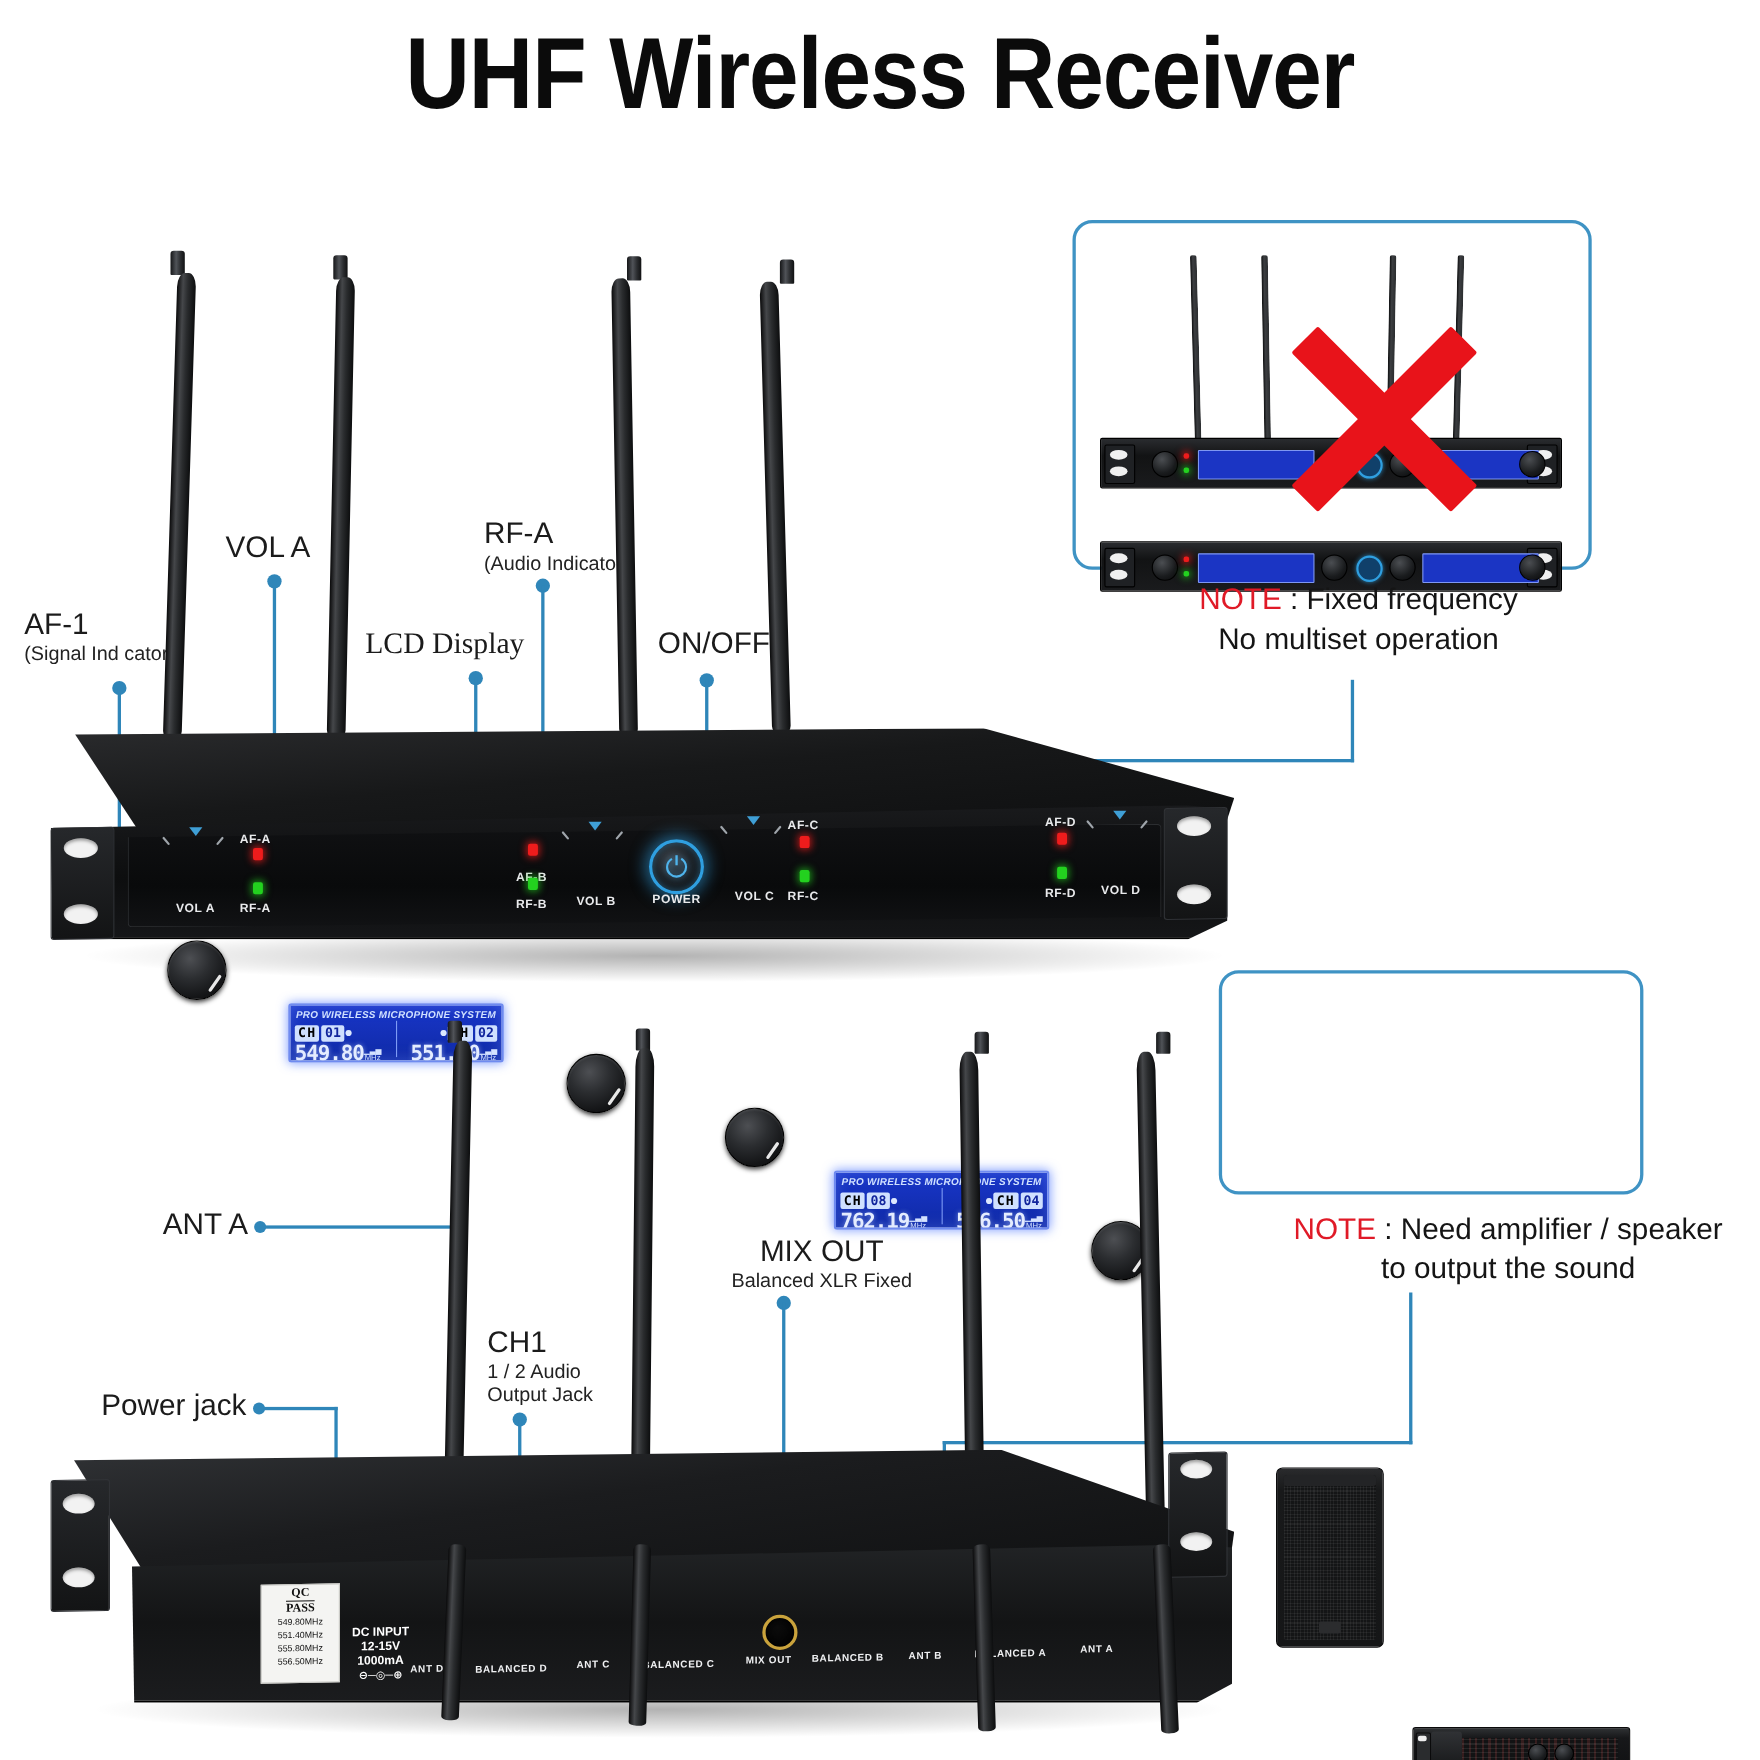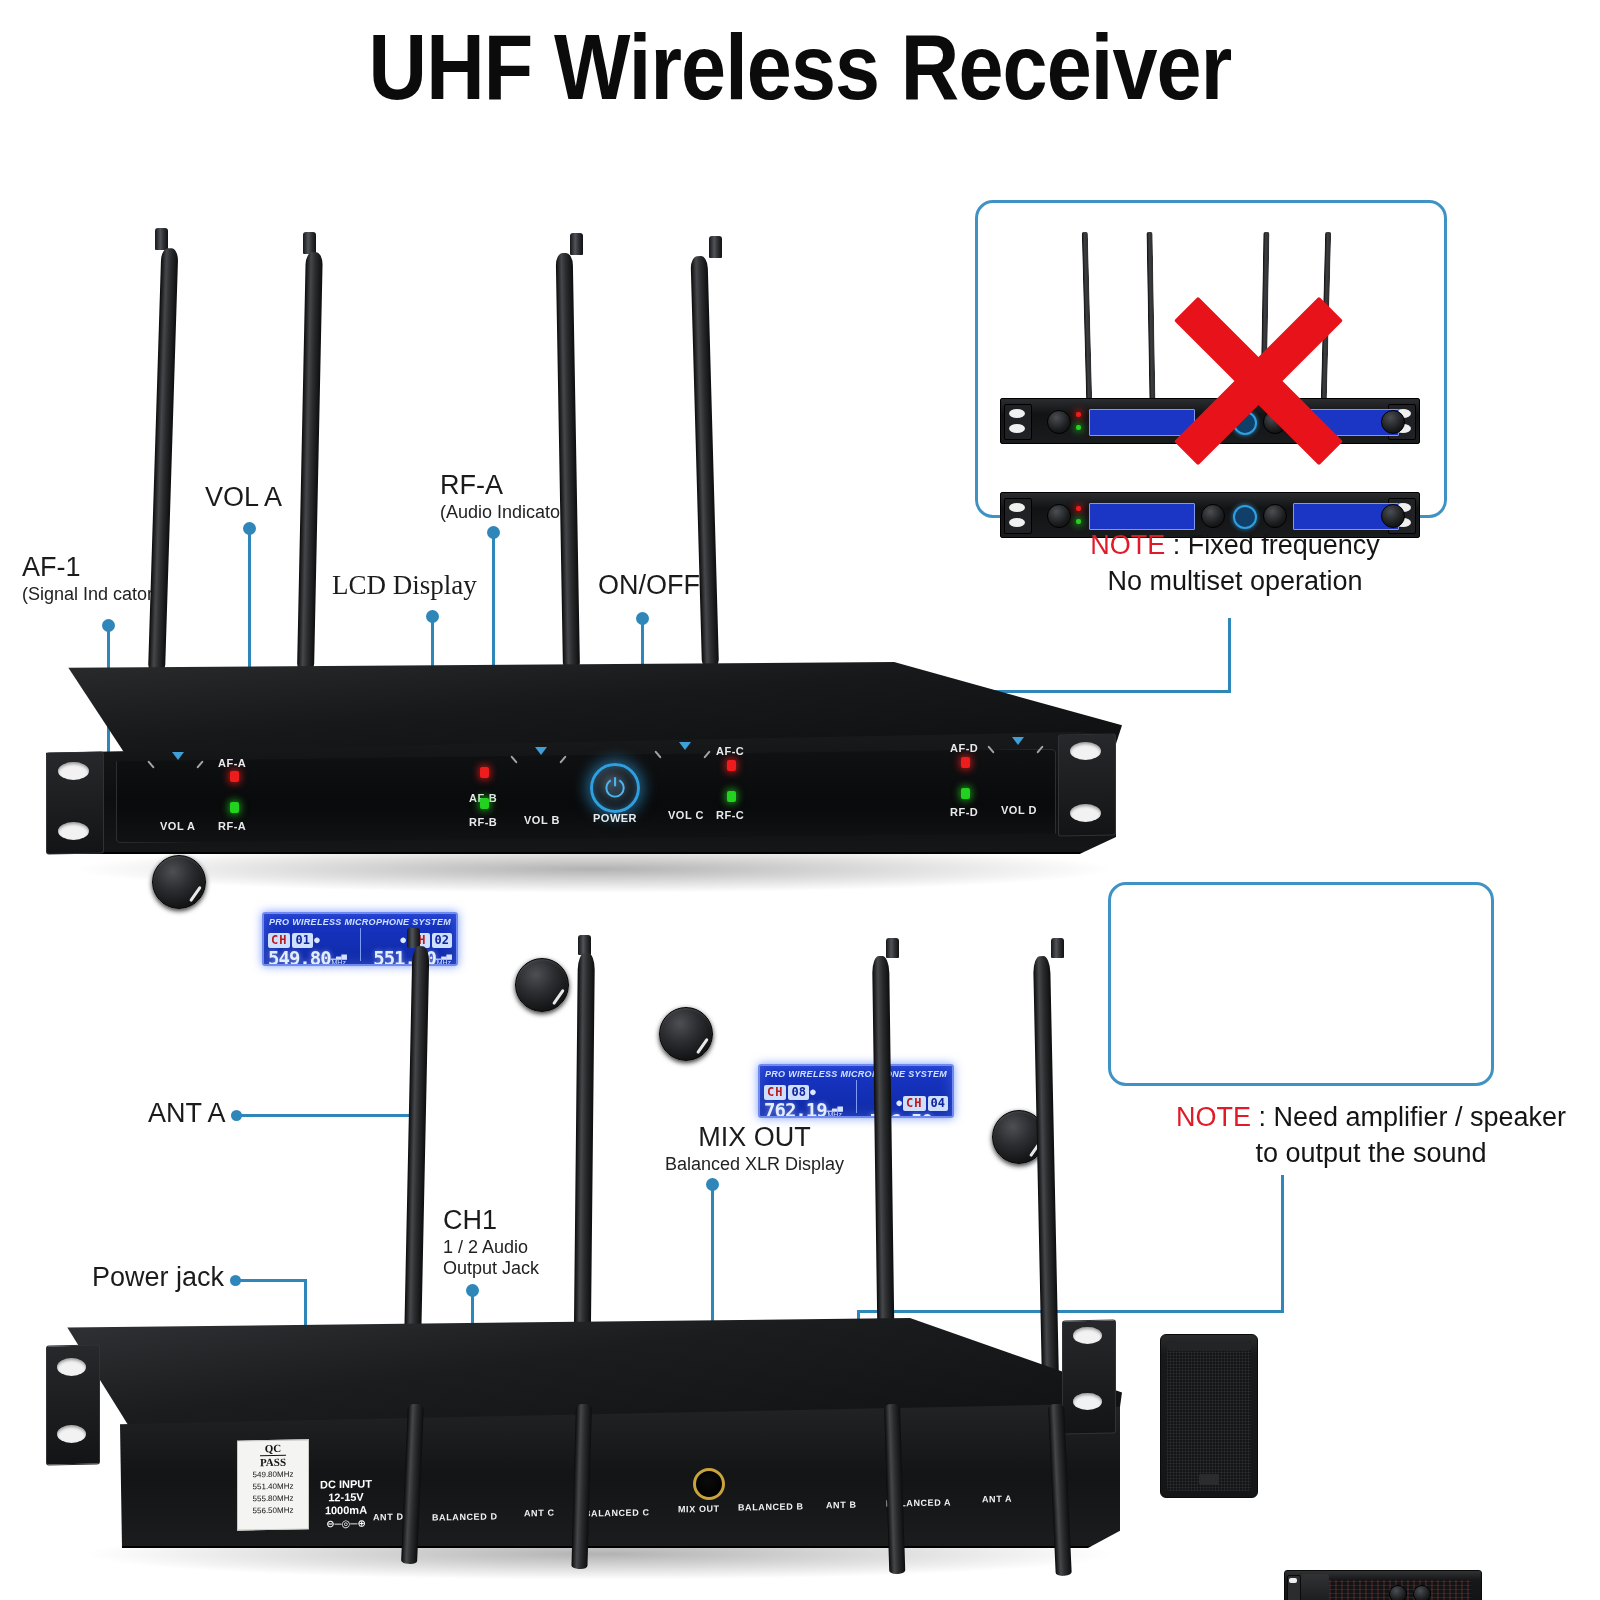--- a/index.html
+++ b/index.html
@@ -85,21 +85,21 @@
     overflow:hidden;
   }
   .lcd-title{
     position:absolute;left:0;right:0;top:3px;text-align:center;
     font-size:9px;font-style:italic;font-weight:bold;color:#cfe0ff;
     letter-spacing:.3px;white-space:nowrap;
   }
   .lcd-half{position:absolute;top:16px;bottom:3px;}
   .lcd-div{position:absolute;top:14px;bottom:3px;width:1px;background:#7e9bf5;left:50%;}
   .ch-tag{
-    display:inline-block;background:#cfe0ff;color:#b91c1c;font-weight:bold;
+    display:inline-block;background:#cfe0ff;color:#000000;font-weight:bold;
     font-size:12px;padding:0 3px;border-radius:2px;letter-spacing:1px;
     font-family:"DejaVu Sans Mono",monospace;line-height:1.25;
   }
   .ch-num{
     display:inline-block;background:#cfe0ff;color:#11249c;font-weight:bold;
     font-size:12px;padding:0 3px;border-radius:2px;margin-left:2px;
     font-family:"DejaVu Sans Mono",monospace;line-height:1.25;
   }
   .mic-ico{color:#dce8ff;font-size:13px;line-height:1;}
   .freq{
@@ -389,21 +389,21 @@
   <div class="lcd-div"></div>
   <div class="lcd-half" style="left:4px;width:90px;">
     <div style="white-space:nowrap;">
       <span class="ch-tag">CH</span><span class="ch-num">08</span><span class="mic-ico">●</span>
     </div>
     <div style="white-space:nowrap;margin-top:1px;">
       <span class="freq">762.19</span><span class="units">▁▃▅<br><span>MHz</span></span>
     </div>
   </div>
   <div class="lcd-half" style="right:4px;width:90px;text-align:right;">
-    <div style="white-space:nowrap;margin-top:11px;">
+    <div style="white-space:nowrap;">
       <span class="mic-ico">●</span><span class="ch-tag">CH</span><span class="ch-num">04</span>
     </div>
     <div style="white-space:nowrap;margin-top:1px;">
       <span class="freq">556.50</span><span class="units">▁▃▅<br><span>MHz</span></span>
     </div>
   </div>
 </div>
 
 <div class="abs led red" style="left:961px;top:757px;width:9px;height:11px;"></div>
 <div class="abs lbl" style="left:950px;top:742px;">AF-D</div>
@@ -450,21 +450,21 @@
 <div class="abs callout" style="left:443px;top:1205px;text-align:left;">
   <span>CH1</span>
   <span class="sub" style="white-space:normal;max-width:120px;">1 / 2 Audio Output Jack</span>
 </div>
 <div class="abs dot" style="left:466px;top:1284px;"></div>
 <div class="abs lead-v" style="left:471px;top:1290px;width:3px;height:168px;"></div>
 <div class="abs dot sm" style="left:467px;top:1454px;"></div>
 
 <div class="abs callout" style="left:665px;top:1122px;text-align:center;">
   <span>MIX OUT</span>
-  <span class="sub">Balanced XLR Display</span>
+  <span class="sub">Balanced XLR Fixed</span>
 </div>
 <div class="abs dot" style="left:706px;top:1178px;"></div>
 <div class="abs lead-v" style="left:711px;top:1184px;width:3px;height:288px;"></div>
 <div class="abs dot sm" style="left:707px;top:1468px;"></div>
 
 <div class="abs callout" style="left:92px;top:1262px;">
   <span>Power jack</span>
 </div>
 <div class="abs dot sm" style="left:230px;top:1275px;"></div>
 <div class="abs lead-h" style="left:235px;top:1279px;width:72px;height:3px;"></div>

